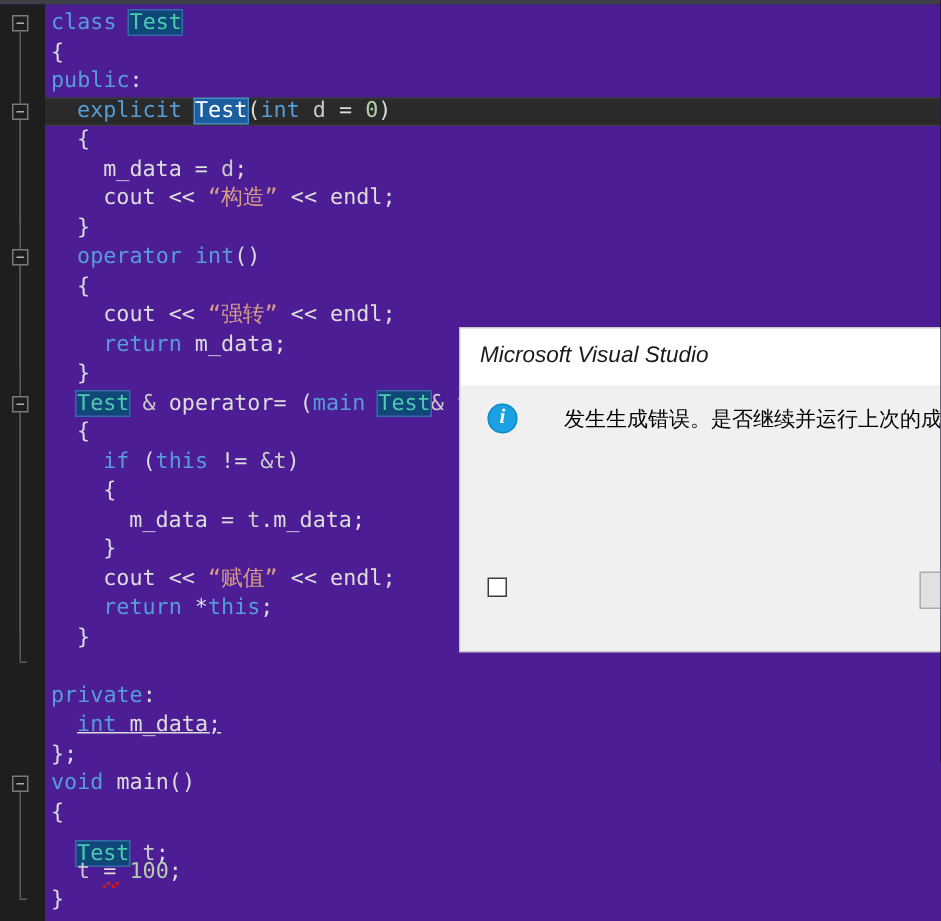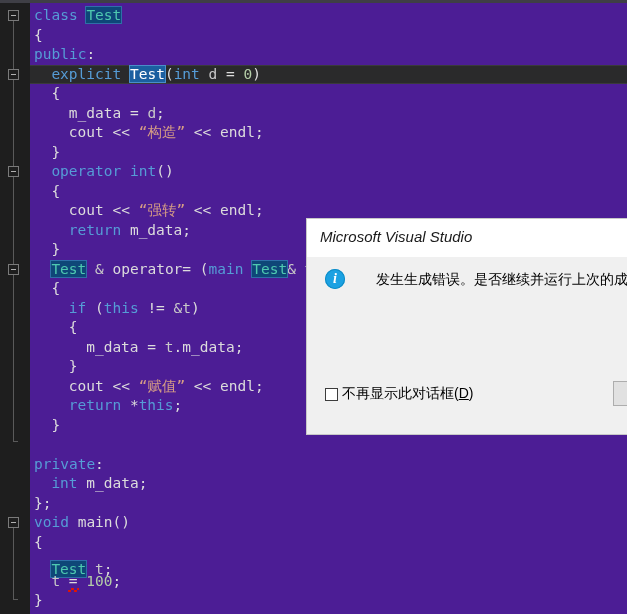--- a/index.html
+++ b/index.html
@@ -263,39 +263,38 @@
         <div class="line" style="top: 276px; padding-left: 21.4px;"><span class="punct">{</span></div>
         <div class="line" style="top: 295.5px; padding-left: 38.8px;"><span class="kw">if </span><span class="punct">(</span><span class="kw">this</span><span class="punct"> != </span><span class="dim">&amp;t</span><span class="punct">)</span></div>
         <div class="line" style="top: 315px; padding-left: 38.8px;"><span class="punct">{</span></div>
         <div class="line" style="top: 334.5px; padding-left: 56.2px;"><span class="plain">m_data </span><span class="punct">= </span><span class="dim">t</span><span class="punct">.</span><span class="plain">m_data</span><span class="punct">;</span></div>
         <div class="line" style="top: 354px; padding-left: 38.8px;"><span class="punct">}</span></div>
         <div class="line" style="top: 373.5px; padding-left: 38.8px;"><span class="plain">cout </span><span class="punct">&lt;&lt; </span><span class="str">“赋值”</span><span class="punct"> &lt;&lt; </span><span class="plain">endl</span><span class="punct">;</span></div>
         <div class="line" style="top: 393px; padding-left: 38.8px;"><span class="kw">return </span><span class="punct">*</span><span class="kw">this</span><span class="punct">;</span></div>
         <div class="line" style="top: 412.5px; padding-left: 21.4px;"><span class="punct">}</span></div>
         <div class="line" style="top: 432px; padding-left: 4px;"></div>
         <div class="line" style="top: 451.5px; padding-left: 4px;"><span class="kw">private</span><span class="punct">:</span></div>
-        <div class="line" style="top: 471px; padding-left: 21.4px;"><span class="kw">int </span><span class="plain">m_data</span><span class="punct">;</span></div>
+        <div class="line" style="top: 471px; padding-left: 21.4px; text-decoration: underline;"><span class="kw">int </span><span class="plain">m_data</span><span class="punct">;</span></div>
         <div class="line" style="top: 490.5px; padding-left: 4px;"><span class="punct">};</span></div>
         <div class="line" style="top: 510px; padding-left: 4px;"><span class="kw">void </span><span class="plain">main</span><span class="punct">()</span></div>
         <div class="line" style="top: 529.5px; padding-left: 4px;"><span class="punct">{</span></div>
         <div class="line" style="top: 557px; padding-left: 21.4px;"><span class="ref">Test</span><span class="dim"> t</span><span class="punct">;</span></div>
         <div class="line" style="top: 568.5px; padding-left: 21.4px;"><span class="dim">t </span><span class="punct">= </span><span class="num">100</span><span class="punct">;</span></div>
         <div class="line" style="top: 588px; padding-left: 4px;"><span class="punct">}</span></div>
         <div class="squiggle" style="left: 68.4px; top: 584.5px; width: 11px;"></div>
       </div>
   </div>
 
   <div id="dialog">
     <div id="dialog-titlebar">
       <div id="dialog-title">Microsoft Visual Studio</div>
     </div>
     <div id="dialog-body">
       <div id="info-icon"></div>
       <div id="dialog-message">发生生成错误。是否继续并运行上次的成功生成?</div>
       <div id="dialog-checkbox-row">
         <div id="dialog-checkbox"></div>
-        <div id="dialog-checkbox-label"><span>不再显示此对话框(</span><span class="accel">D</span><span>)</span></div>
       </div>
       <div id="dialog-button">是(Y)</div>
     </div>
   </div>
 
 </div>
 
 </body></html>

